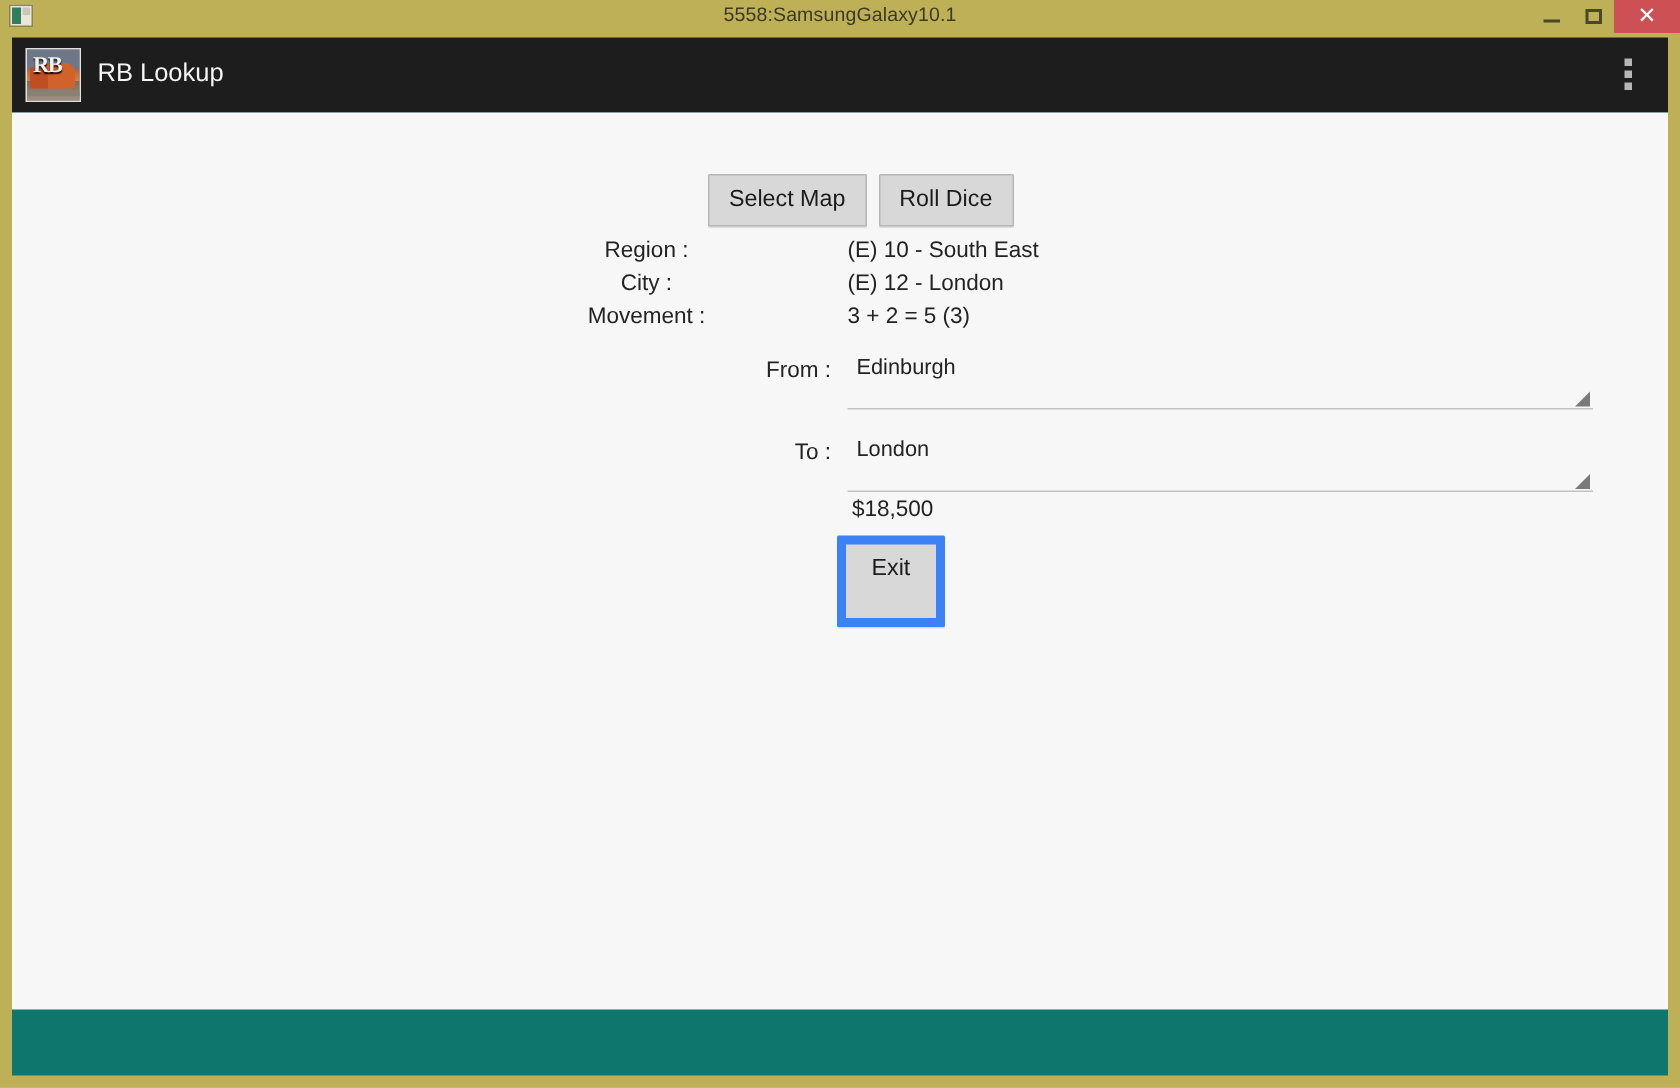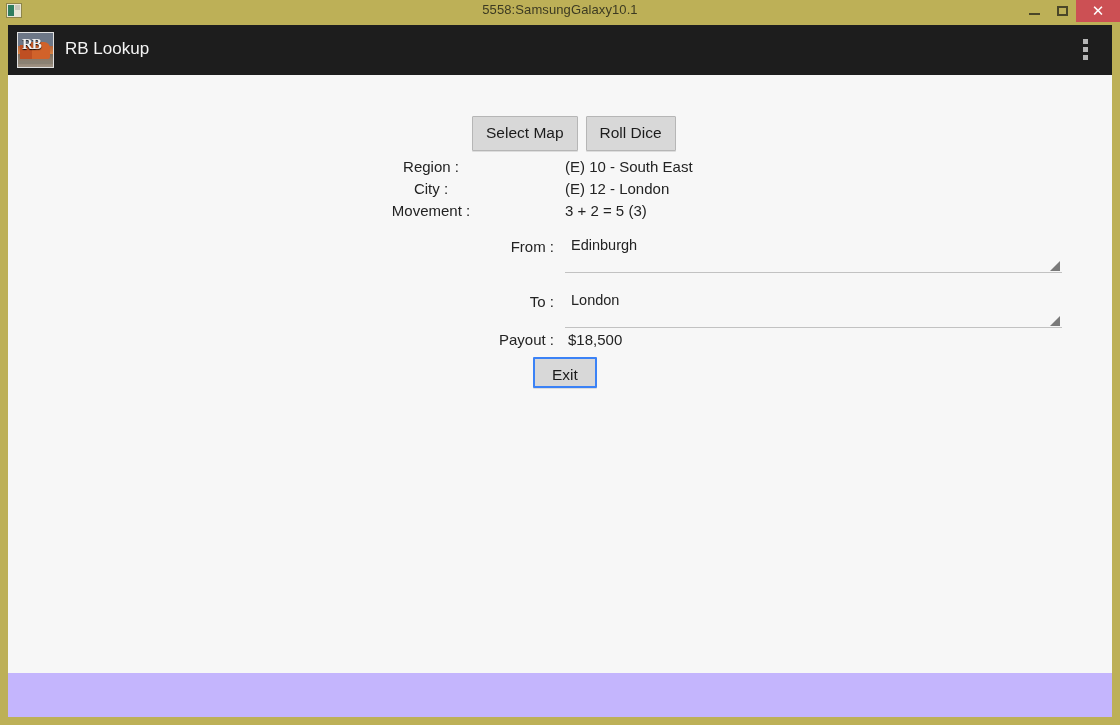--- a/index.html
+++ b/index.html
@@ -97,21 +97,21 @@
     font-size: 15px;
     font-family: "Liberation Sans", sans-serif;
   }
 
   
   #device {
     position: absolute;
     left: 8px; top: 25px;
     width: 1104px;
     height: 692px;
-    background: #c4b5fd;
+    background: #0f766e;
     overflow: hidden;
   }
 
   
   #actionbar {
     position: absolute;
     left: 0; top: 0;
     width: 1104px;
     height: 50px;
     background: #1d1d1d;
@@ -293,28 +293,29 @@
   }
 
   
   #exit-wrap {
     position: absolute;
     left: 525px;
     top: 282px;
   }
   #exit-button {
     background: #d8d8d8;
-    border: 2px solid #3b82f6;
+    border: 6px solid #3b82f6;
     border-radius: 1px;
     color: #1b1b1b;
     font-size: 15.5px;
     font-family: "Liberation Sans", sans-serif;
-    padding: 7px 17px 2px 17px;
+    padding: 7px 17px 24px 17px;
     cursor: pointer;
     box-shadow: 0 1px 0 rgba(0,0,0,0.10);
+    margin-left: 25px;
   }
 
   
   #sysbar {
     position: absolute;
     left: 0; top: 648px;
     width: 1104px;
     height: 44px;
     background: #080808;
   }
@@ -521,21 +522,20 @@
 
       <div class="spinner-row" id="row-from">
         <span class="spin-label">From :</span>
         <div class="spinner">
           <span class="sval">Edinburgh</span>
           <span class="caret"></span>
         </div>
       </div>
 
       <div class="info-row" id="row-payout">
-        <span id="payout-label">Payout :</span>
         <span id="payout-value">$18,500</span>
       </div>
 
       <div id="exit-wrap">
         <button id="exit-button">Exit</button>
       </div>
 
     </div>
 
 

